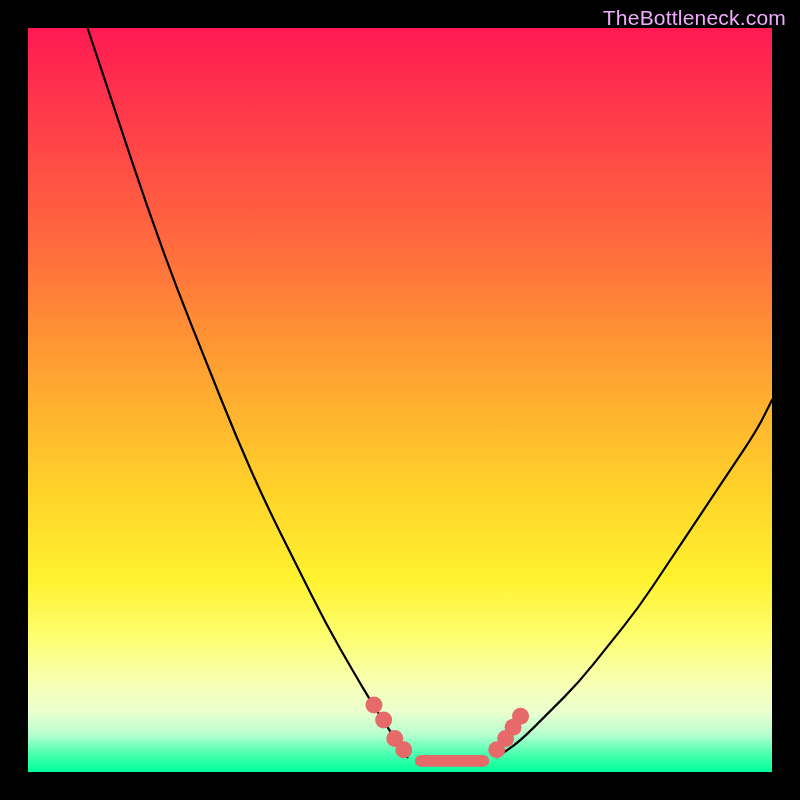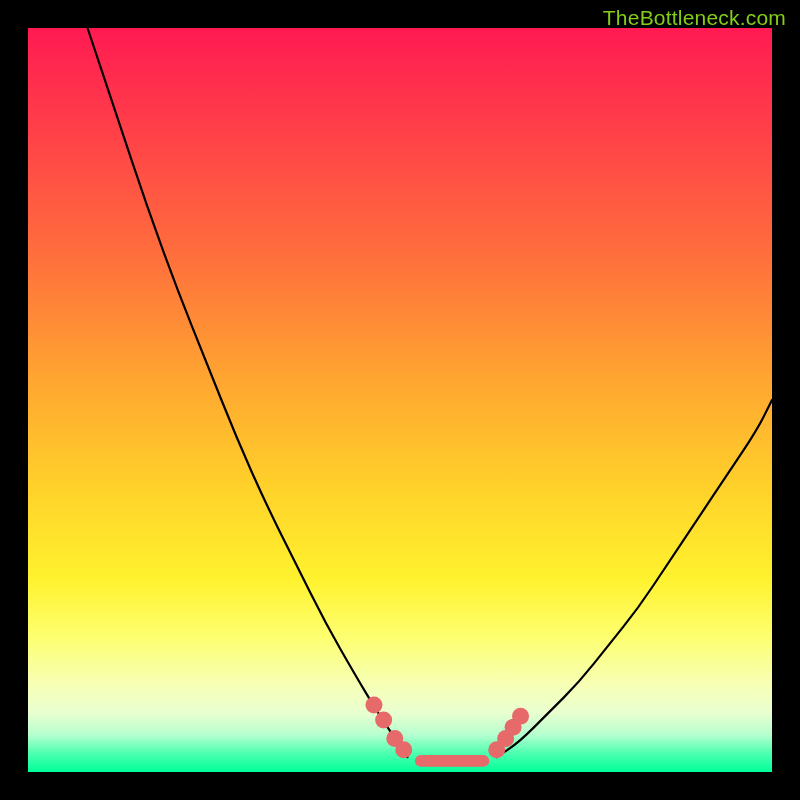--- a/index.html
+++ b/index.html
@@ -39,21 +39,21 @@
       #eaffd0 92%,
       #b6ffcf 95%,
       #4dffb0 97.5%,
       #00ff99 100%
     );
   }
   .watermark {
     position: absolute;
     top: 6px;
     right: 14px;
-    color: #84cc16;
+    color: #f0abfc;
     font-size: 21px;
     font-weight: 400;
     letter-spacing: 0.2px;
     user-select: none;
   }
   svg.curve {
     position: absolute;
     left: 0;
     top: 0;
     width: 744px;

